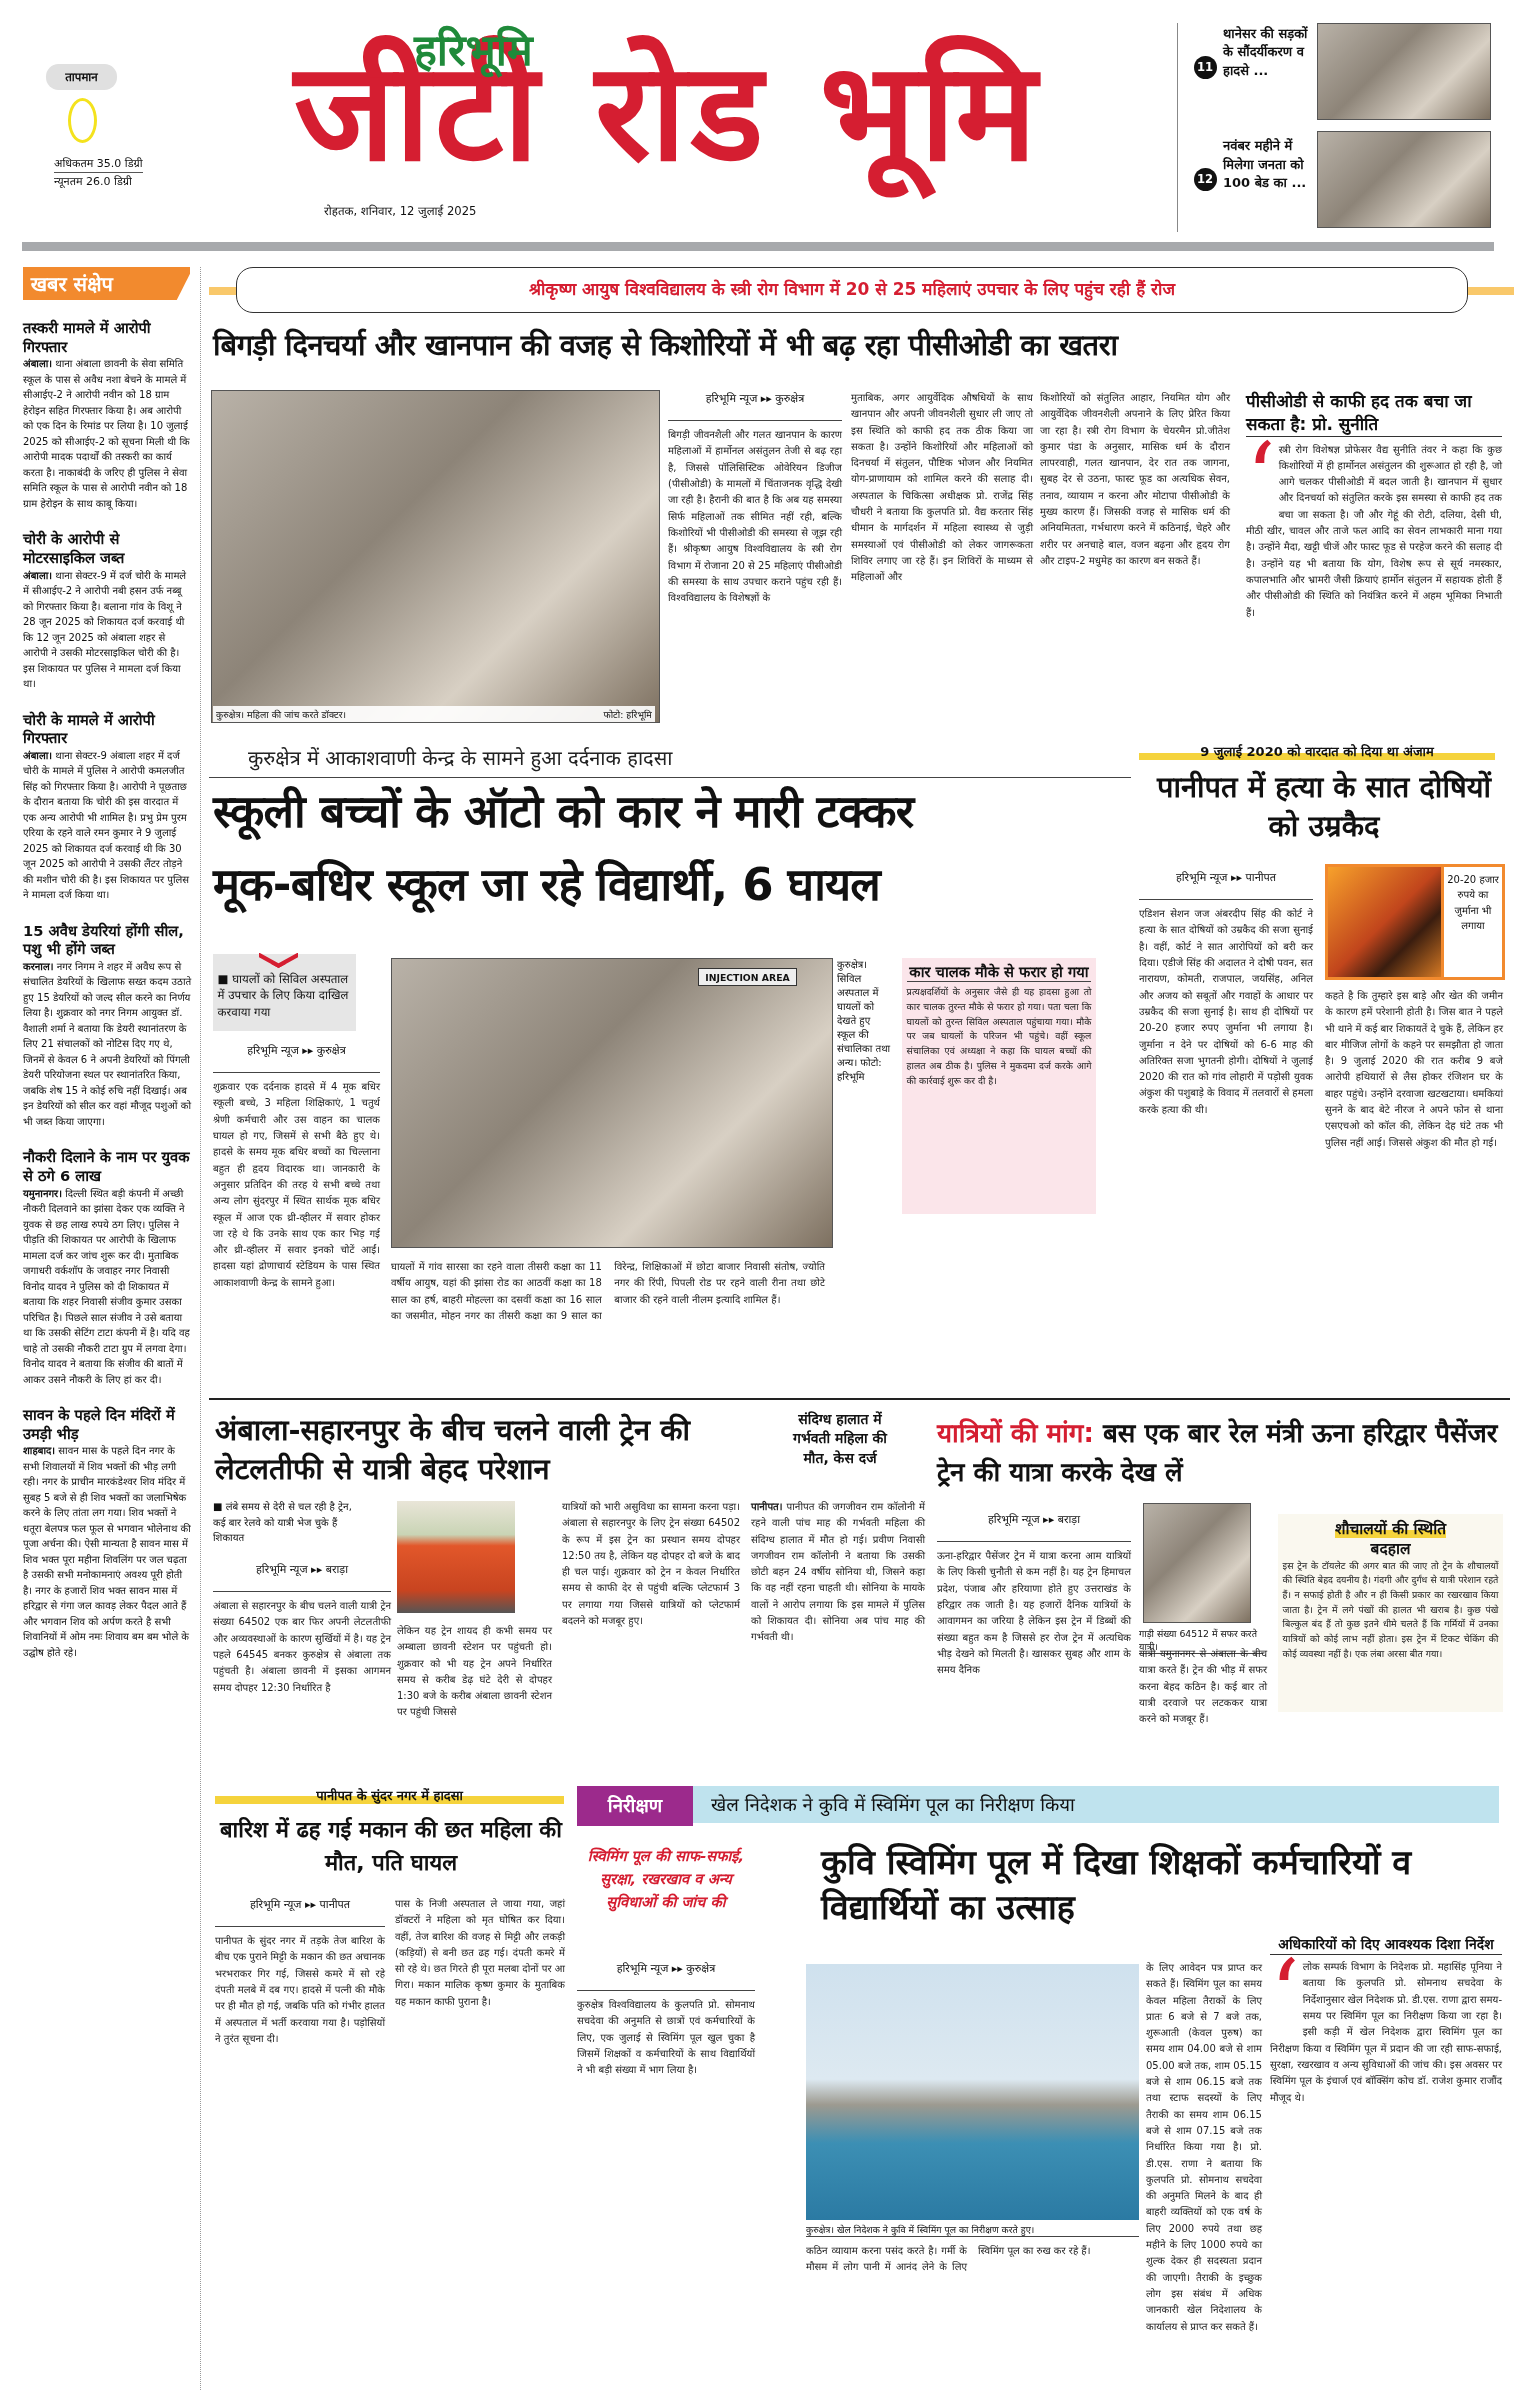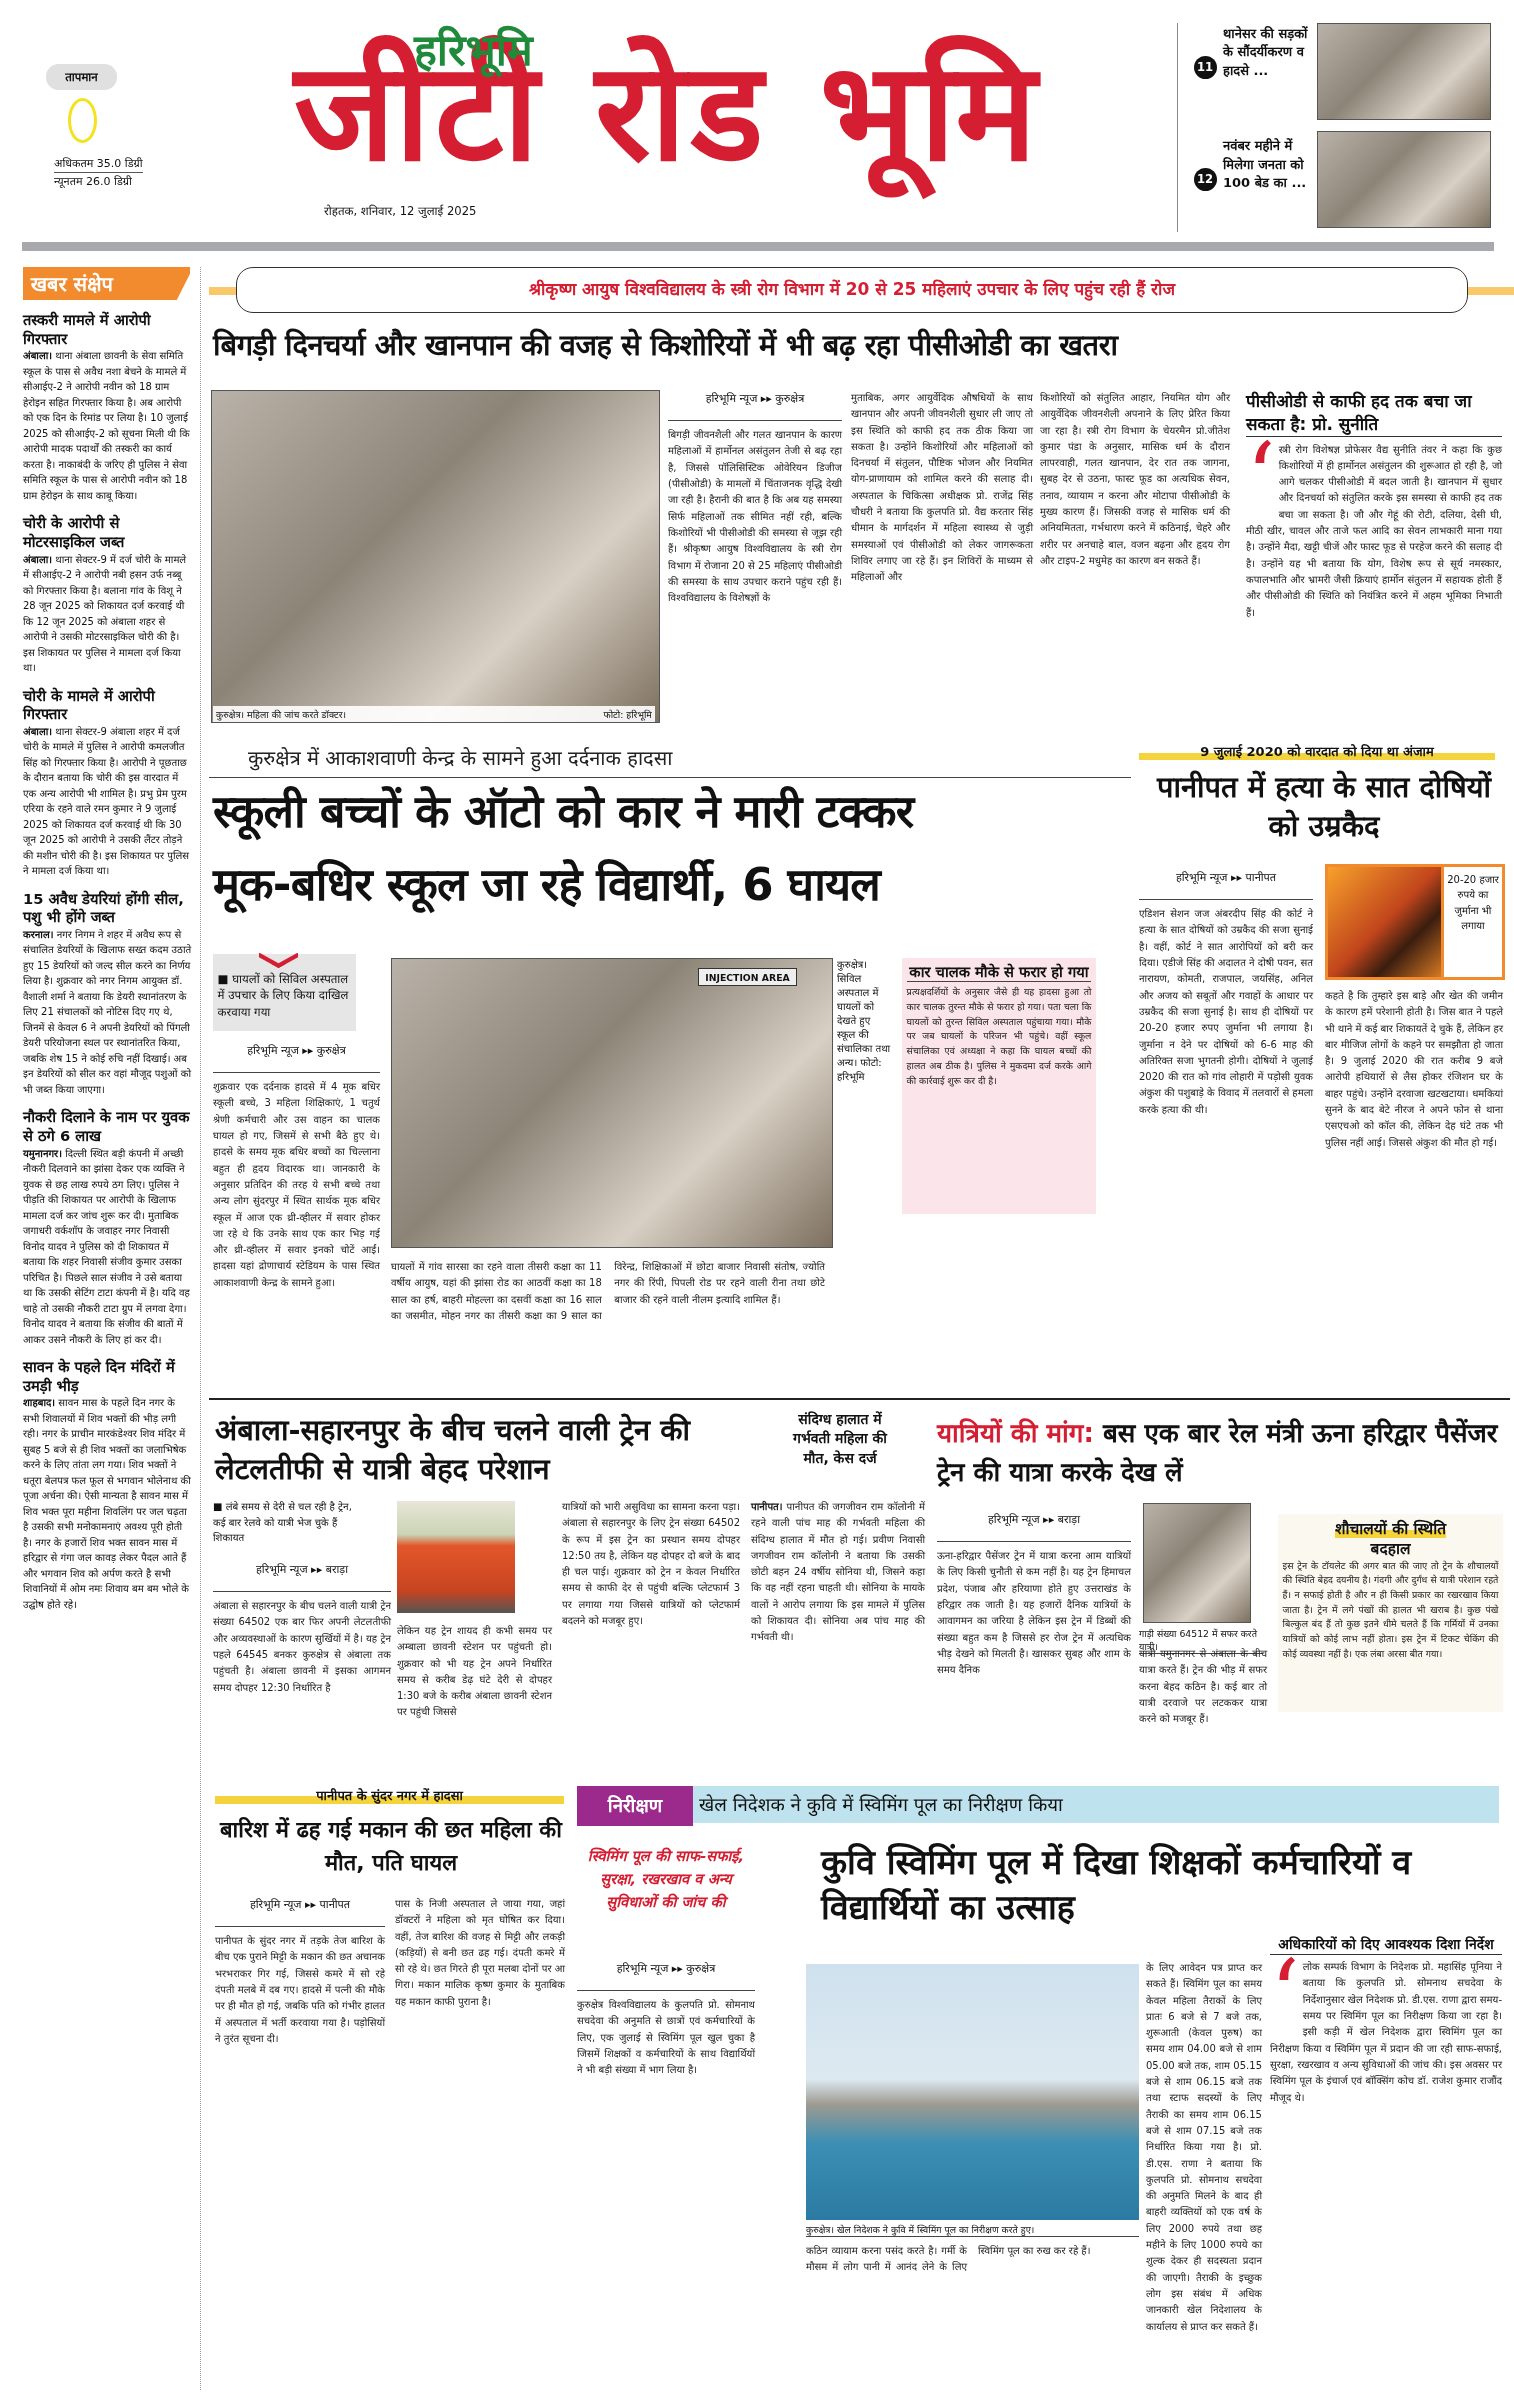--- a/index.html
+++ b/index.html
@@ -18,21 +18,21 @@
 .dateline{left:324px;top:203px;font-size:11.6px}
 .teasers{left:1177px;top:23px;width:325px;height:209px;border-left:1.5px solid #888}
 .teaser{position:absolute;left:0;width:325px;height:101px}
 .teaser .num{position:absolute;left:15.5px;width:23px;height:23px;border-radius:50%;background:#111;color:#fff;font-size:11.6px;font-weight:bold;text-align:center;line-height:23px}
 .teaser .tt{position:absolute;left:45px;width:89px;font-size:13px;line-height:18.6px;font-weight:bold}
 .teaser .img{position:absolute;left:139px;width:174px;height:97px}
 .grey-bar{left:22px;top:242px;width:1472px;height:9.3px;background:#a7a9ac}
 
 .leftcol{left:23px;top:267px;width:170px}
 .khabar{background:#f28a2e;color:#fff;font-weight:bold;font-size:20px;padding:3.1px 7.7px;width:167px;clip-path:polygon(0 0,100% 0,100% 20%,92% 100%,0 100%)}
-.lc-head{font-weight:bold;font-size:14.7px;line-height:18.6px;margin-top:11px}
+.lc-head{font-weight:bold;font-size:14.7px;line-height:18.6px;margin-top:19px}
 .lc-body{font-size:10px;line-height:15.5px}
 .lc-body b{font-weight:bold}
 .vdiv{left:200px;top:267px;width:0;height:2123px;border-left:1.5px dotted #999}
 
 .kicker-box{left:236px;top:267px;width:1232px;height:46px;border:1.5px solid #333;border-radius:17px;background:#fff;text-align:center;color:#d51e31;font-size:17px;font-weight:bold;line-height:43px}
 .kicker-line{left:209px;top:287px;width:1305px;height:7.7px;background:#f9c86a;z-index:-1}
 .top-head{left:213px;top:324px;font-size:29px;font-weight:bold;letter-spacing:-0.4px}
 .photo1{left:211px;top:390px;width:449px;height:333px}
 .cap1{left:213px;top:706px;font-size:9.3px;width:442px;background:rgba(255,255,255,.9);display:flex;justify-content:space-between;padding:1.5px 3.1px}
 .side-q{left:1246px;top:390px;width:256px}
@@ -61,21 +61,21 @@
 .una-head{left:937px;top:1414px;width:573px;font-size:26px;line-height:39px;font-weight:bold}
 .una-head .red{color:#d51e31}
 .una-photo{left:1143px;top:1503px;width:108px;height:120px}
 .toilet-box{left:1278px;top:1514px;width:225px;height:198px;background:#faf8ef;padding:4.6px}
 .toilet-box h4{text-align:center;font-size:15.5px;line-height:20px}
 .toilet-box h4 span{background:linear-gradient(transparent 55%,#f5d33c 55%)}
 
 .sund-kicker{left:215px;top:1786px;width:349px;text-align:center;font-size:13px;font-weight:bold;background:linear-gradient(transparent 55%,#f5d33c 55%)}
 .sund-head{left:215px;top:1813px;width:352px;text-align:center;font-size:22px;line-height:33px;font-weight:bold}
 .nirikshan{left:577px;top:1786px;width:116px;height:40px;background:#9c2a8c;color:#fff;font-weight:bold;font-size:18.6px;text-align:center;line-height:40px}
-.nirikshan-bar{left:693px;top:1786px;width:806px;height:37px;background:#bfe3ee;font-size:18.6px;line-height:37px;padding-left:6px}
+.nirikshan-bar{left:693px;top:1786px;width:806px;height:37px;background:#bfe3ee;font-size:18.6px;line-height:37px;padding-left:18px}
 .swim-kicker{left:577px;top:1844px;width:178px;text-align:center;font-size:14.7px;line-height:23px;font-weight:bold;font-style:italic;color:#d51e31}
 .swim-head{left:821px;top:1840px;width:682px;font-size:34px;line-height:45px;font-weight:bold}
 .swim-photo{left:806px;top:1964px;width:333px;height:256px;background:linear-gradient(180deg,#cfe1ee 0%,#dde9f1 45%,#9d9a90 55%,#3c8fb4 70%,#2b7aa3 100%)}
 .officer{left:1270px;top:1935px;width:232px}
 .officer h3{font-size:14px;line-height:18.6px;text-align:center;border-bottom:1.5px solid #333}
 .text-block{position:absolute}
 .colrule{position:absolute;border-bottom:1.5px solid #444}
 </style>
 </head>
 <body>

